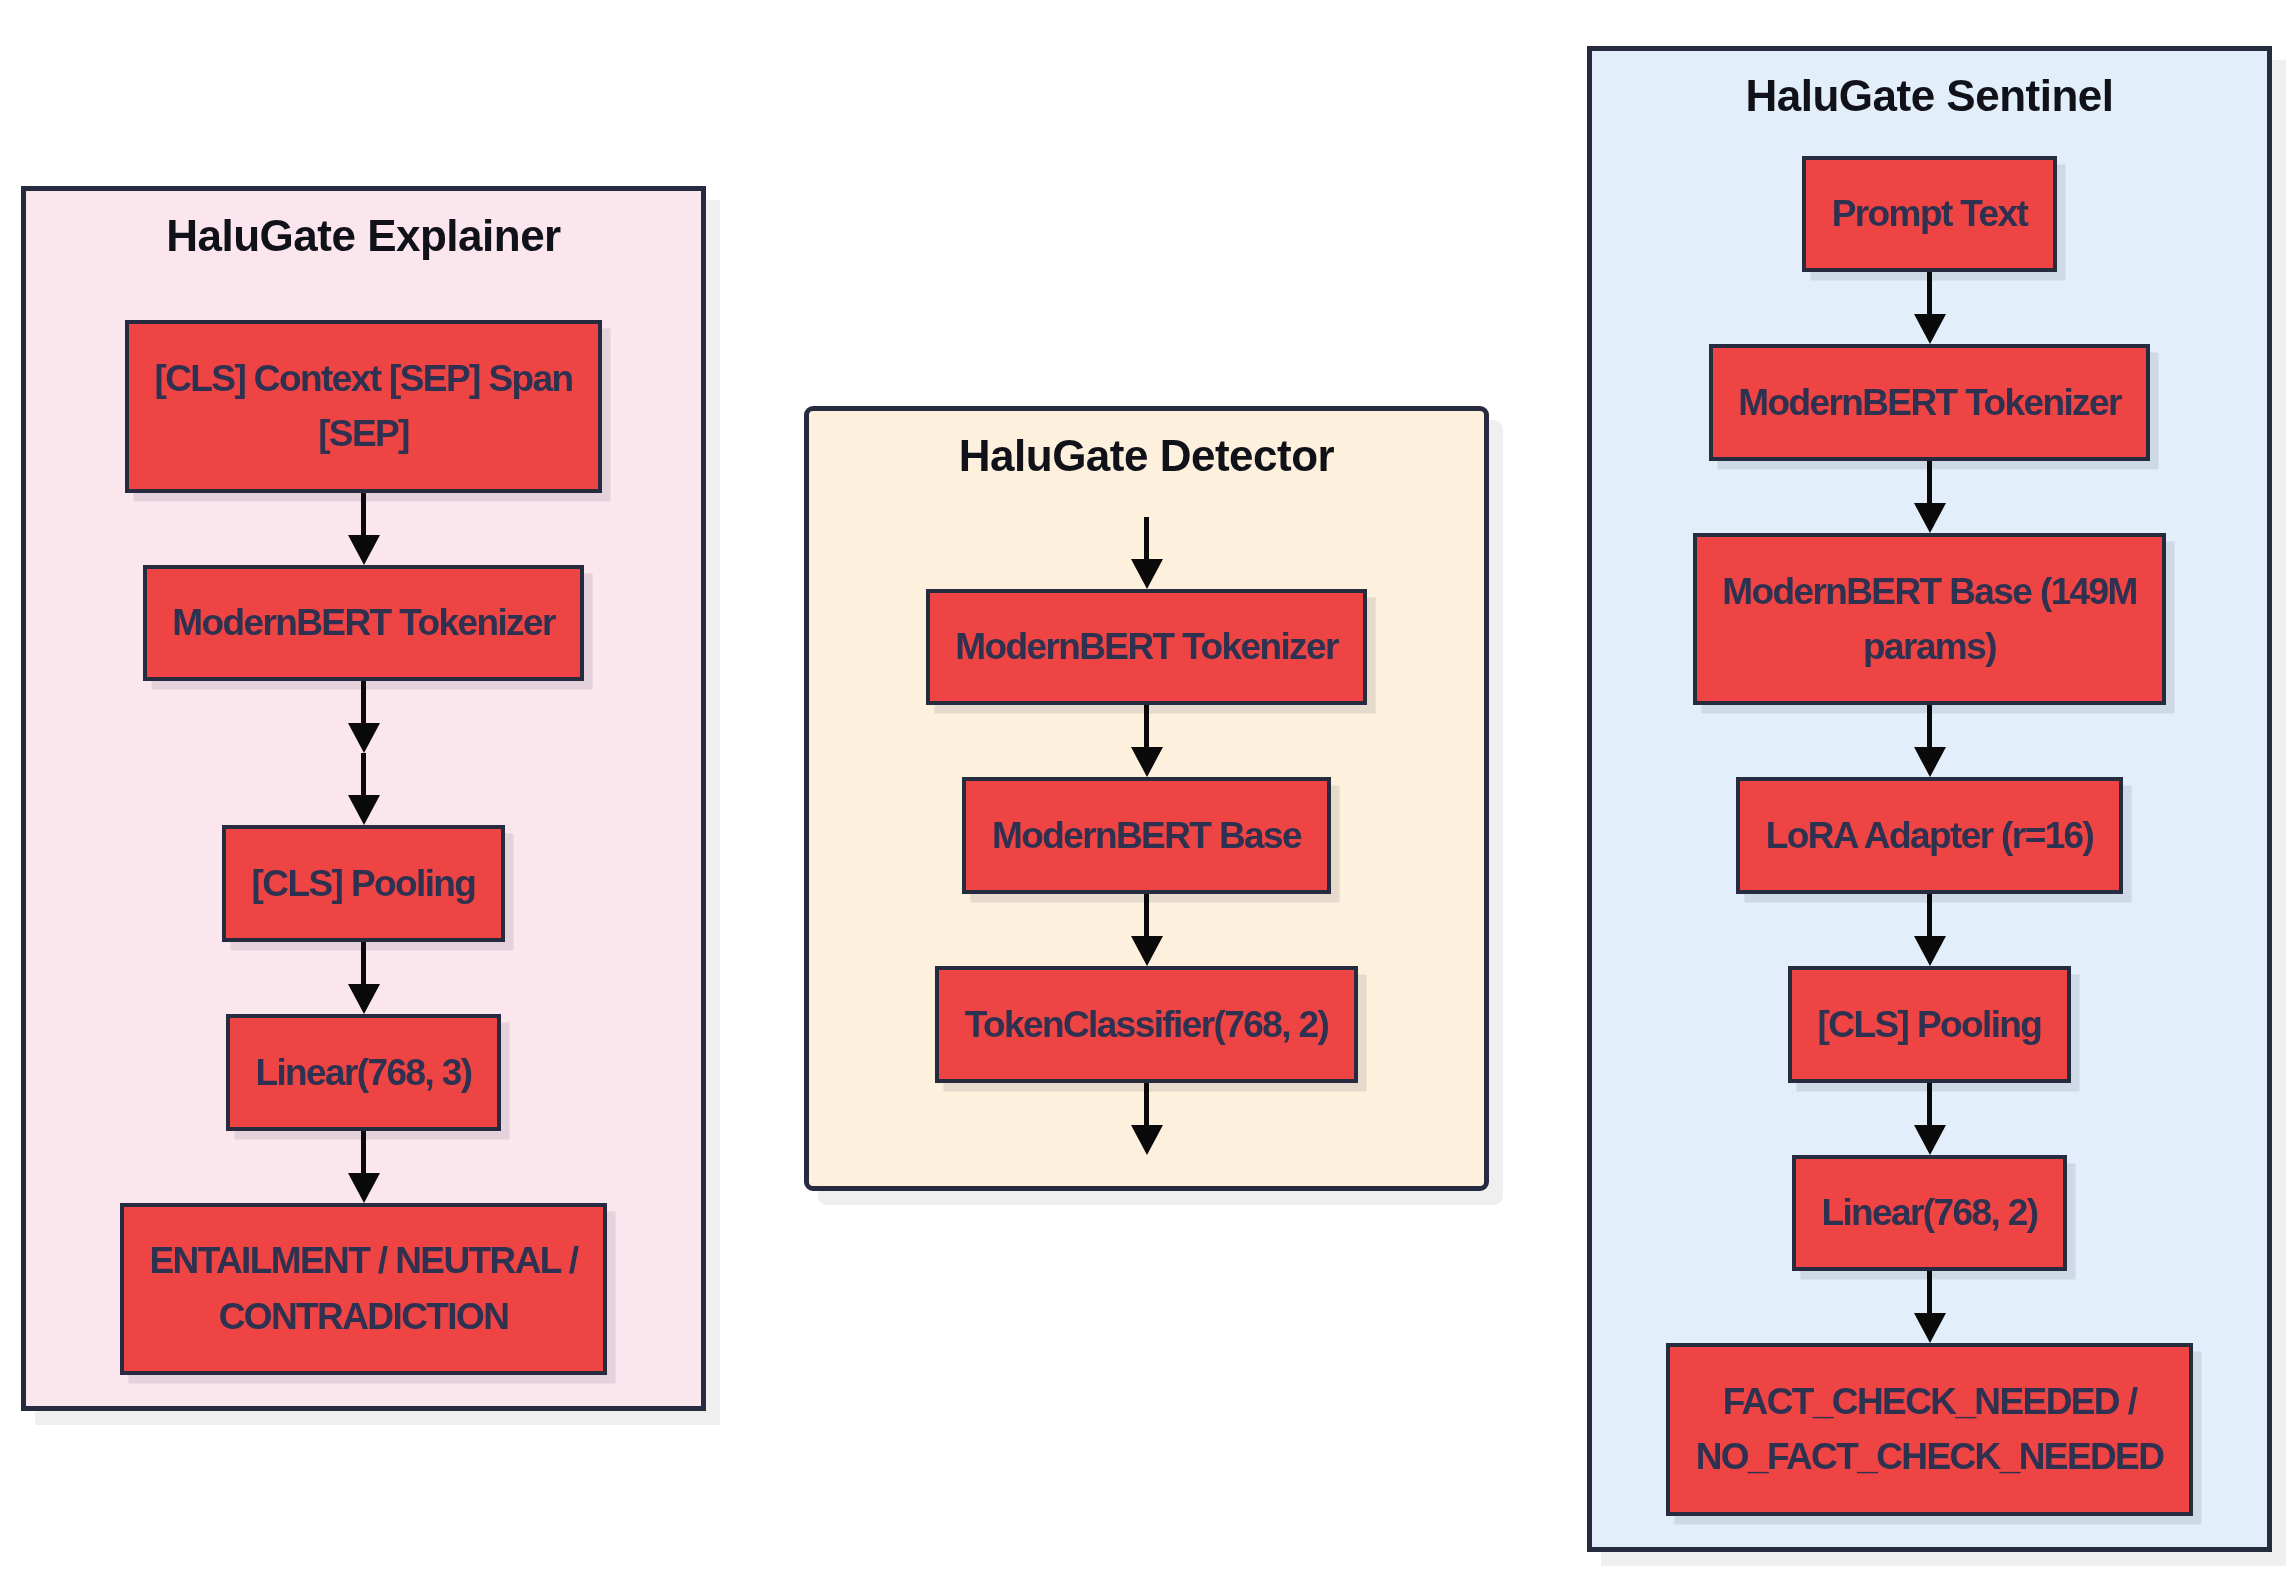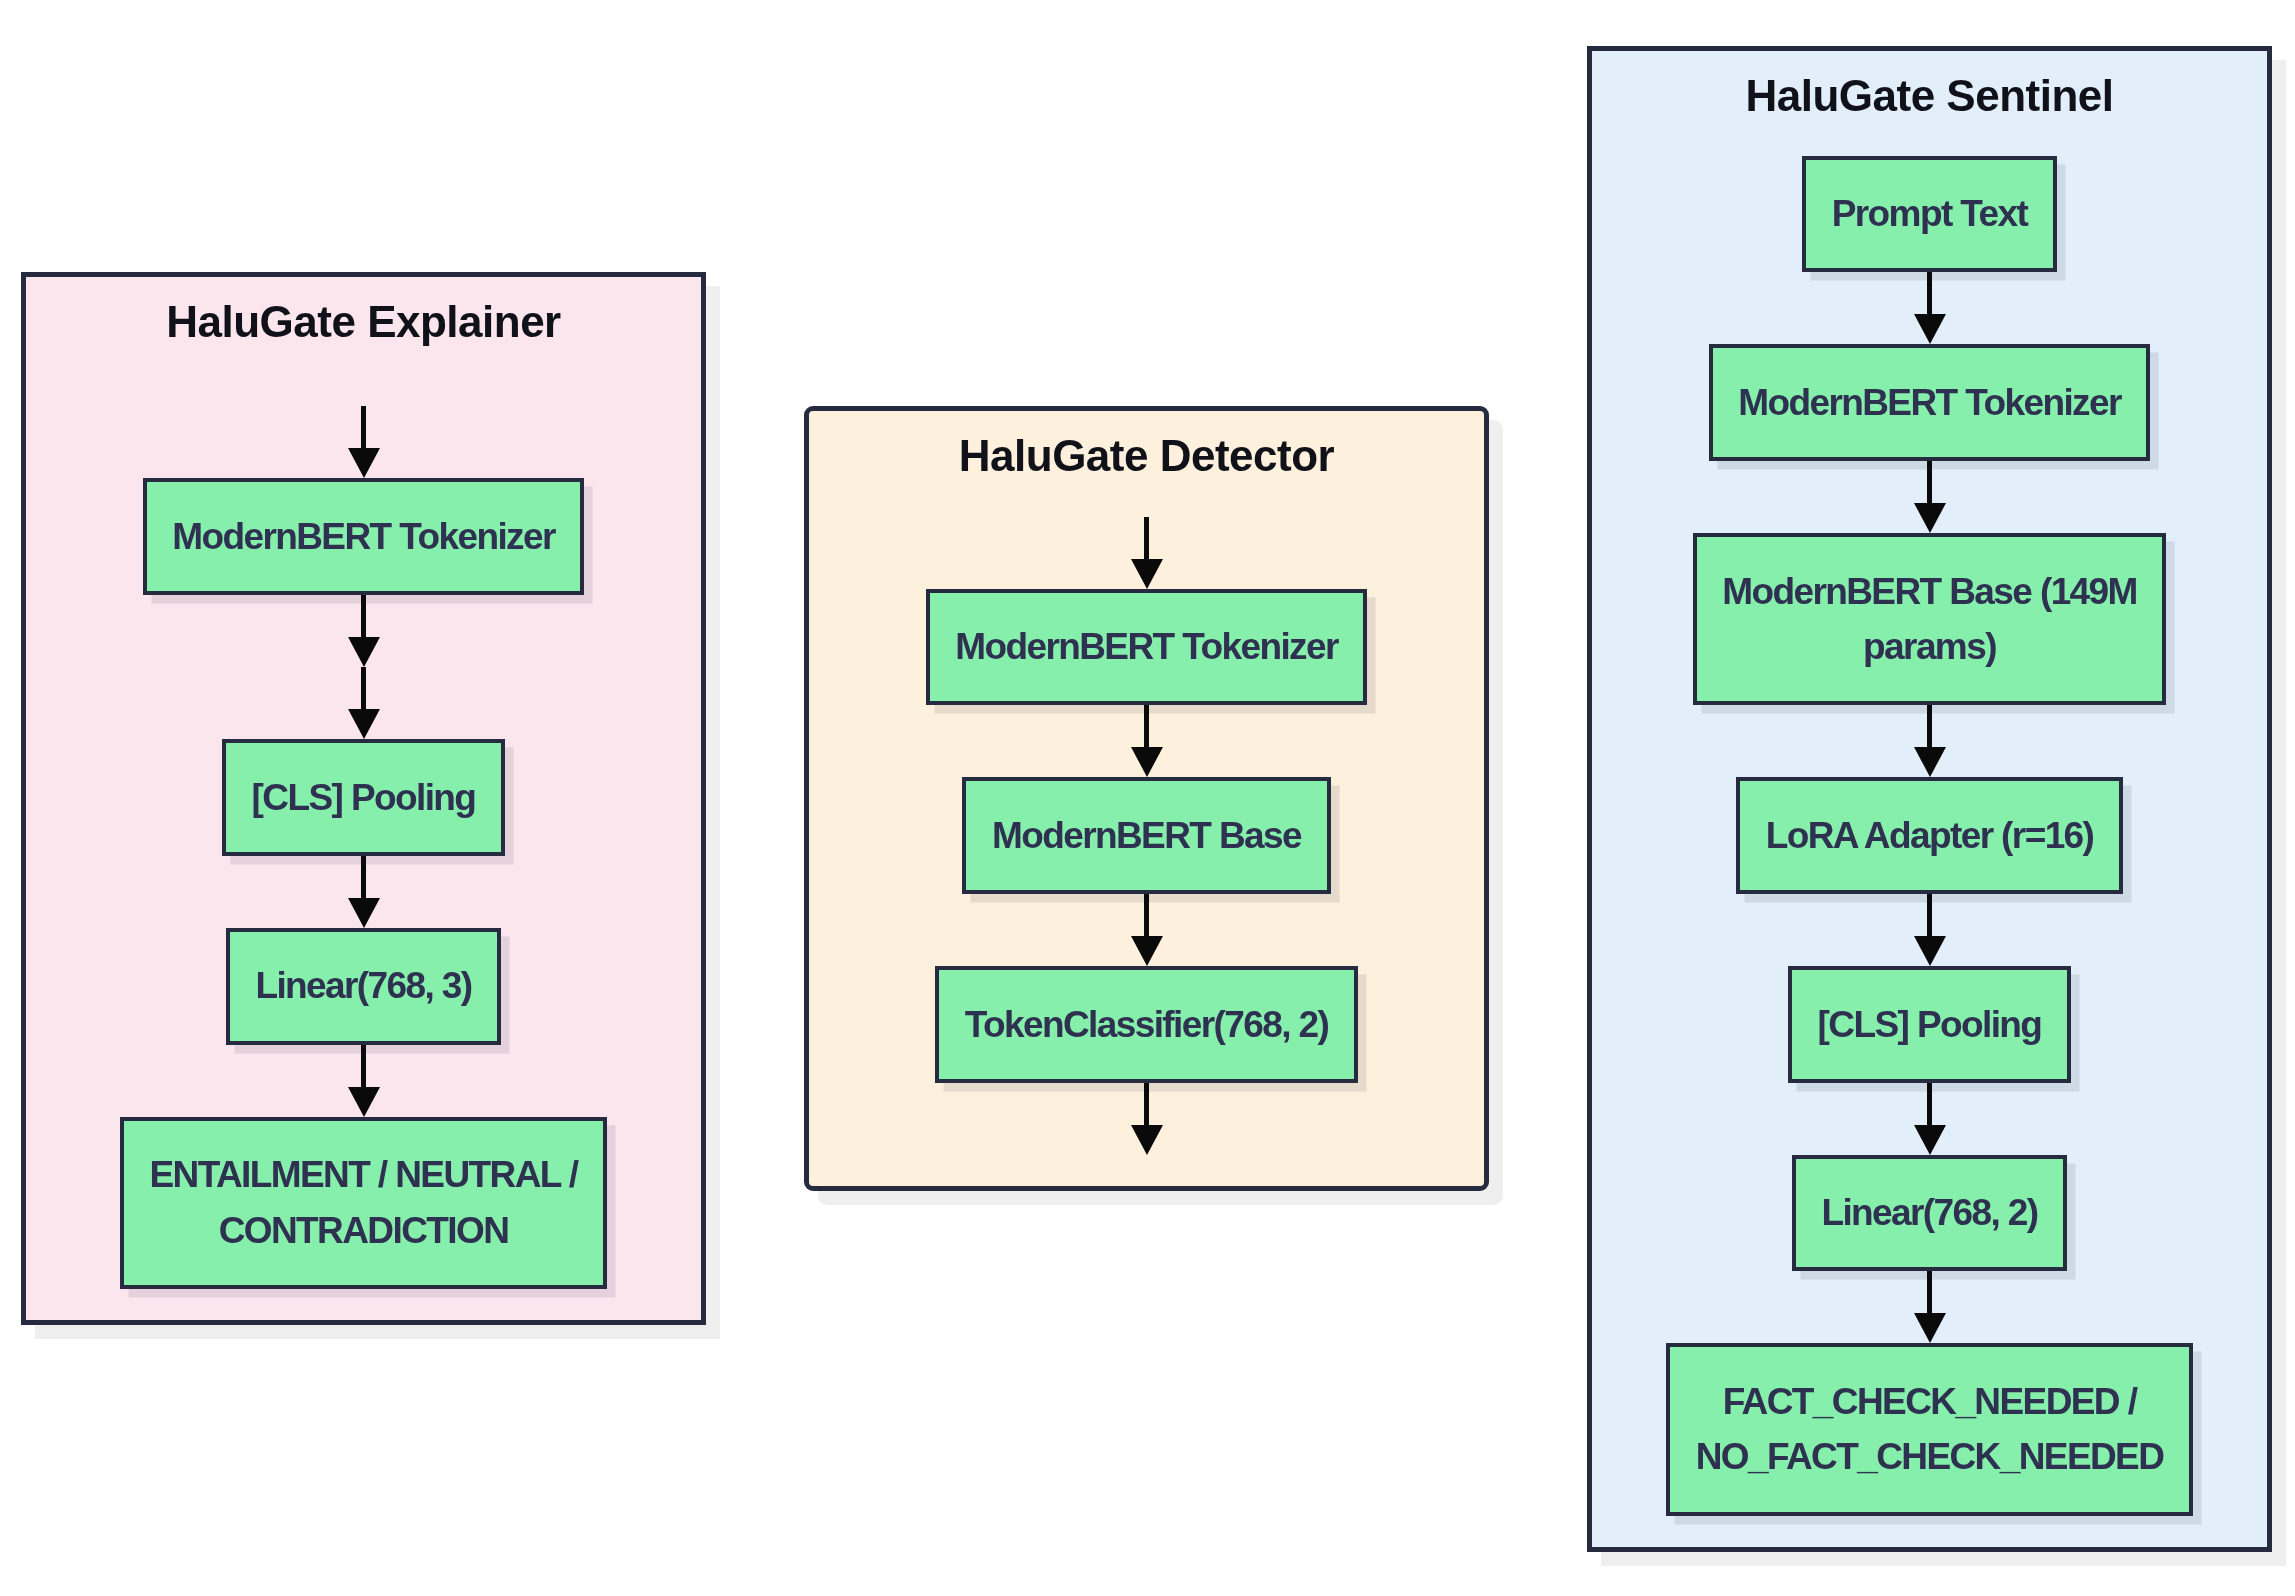--- a/index.html
+++ b/index.html
@@ -26,21 +26,21 @@
   .panel-pink  { background: #fbe6ee; }
   .panel-cream { background: #fdf0dd; }
   .panel-blue  { background: #e2effa; }
   .panel-title {
     font-size: 44px; font-weight: bold; color: #101119;
     letter-spacing: -0.5px; line-height: 1.3;
     margin-bottom: 32px; text-align: center;
   }
   .flow { display: flex; flex-direction: column; align-items: center; width: 100%; }
   .node {
-    background: #86efac;
+    background: #ef4444;
     border: 4.8px solid #272b40;
     box-shadow: 8.5px 8.5px 0 rgba(30, 33, 55, 0.10);
     padding: 26.6px 25.5px;
     font-size: 37px; font-weight: bold; line-height: 1.5;
     color: #2e3150; letter-spacing: -1.6px;
     text-align: center; white-space: pre-line;
     max-width: 100%;
   }
   .arrow { height: 72px; display: flex; flex-direction: column; align-items: center; }
   .arrow-shaft { width: 5.3px; flex: 1 1 auto; background: #0a0a0a; }
@@ -52,20 +52,22 @@
   }
 </style>
 </head>
 <body>
 
 <div class="canvas">
 
   <div class="panel panel-pink" style="background-color: rgb(251, 230, 238); gap: 24px;">
     <div class="panel-title">HaluGate Explainer</div>
     <div class="flow">
+      <div class="node">[CLS] Context [SEP] Span
+[SEP]</div>
       <div class="arrow">
           <div class="arrow-shaft"></div>
           <div class="arrow-head"></div>
         </div>
       <div class="node">ModernBERT Tokenizer</div>
       <div class="arrow">
           <div class="arrow-shaft"></div>
           <div class="arrow-head"></div>
         </div>
       <div class="arrow">

